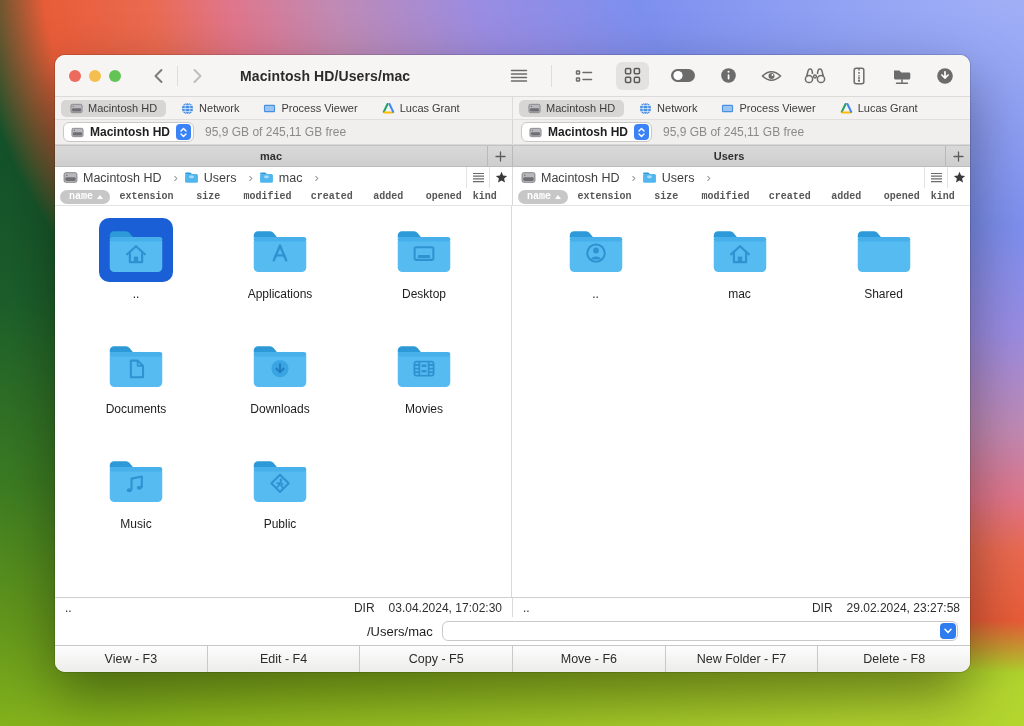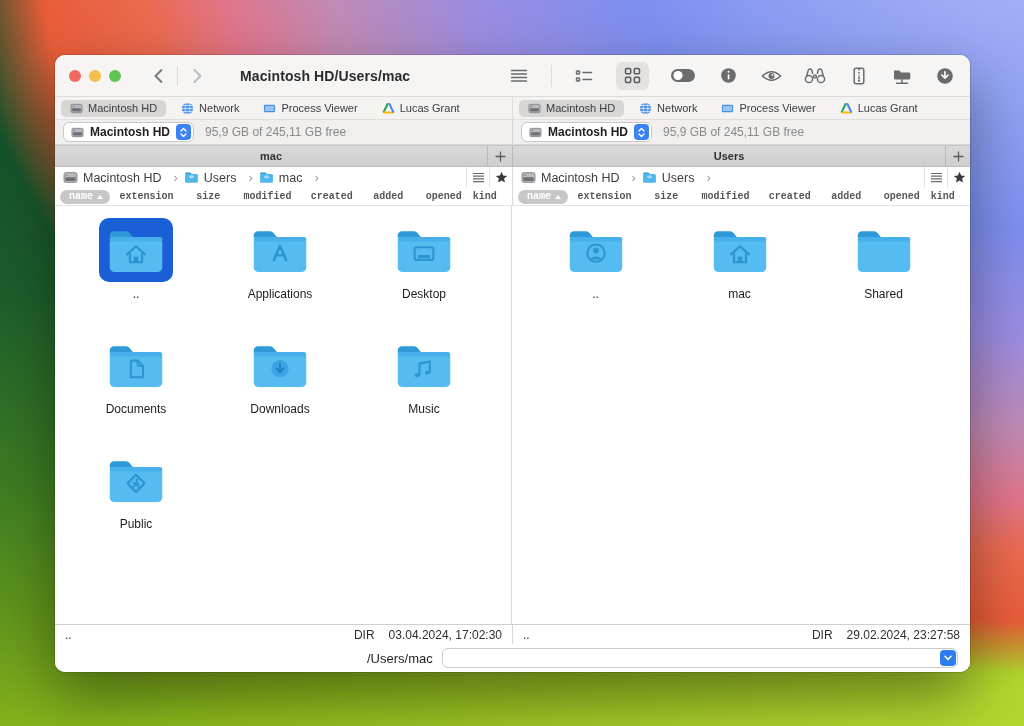--- a/index.html
+++ b/index.html
@@ -541,20 +541,29 @@
                   <use href="#folder"></use>
                   <use href="#g-down"></use>
                 </svg>
               </span>
             <span class="item-label">Downloads</span>
           </div>
           <div class="item">
             <span class="icon-wrap">
                 <svg class="folder-svg" viewBox="0 0 64 52">
                   <use href="#folder"></use>
+                  <use href="#g-movies"></use>
+                </svg>
+              </span>
+            <span class="item-label">Movies</span>
+          </div>
+          <div class="item">
+            <span class="icon-wrap">
+                <svg class="folder-svg" viewBox="0 0 64 52">
+                  <use href="#folder"></use>
                   <use href="#g-music"></use>
                 </svg>
               </span>
             <span class="item-label">Music</span>
           </div>
           <div class="item">
             <span class="icon-wrap">
                 <svg class="folder-svg" viewBox="0 0 64 52">
                   <use href="#folder"></use>
                   <use href="#g-public"></use>
@@ -618,15 +627,23 @@
       <span class="cmd-input-wrap">
         <input class="cmd-input" type="text" value="" style="">
         <span class="cmd-caret">
           <svg width="8" height="6" viewBox="0 0 8 6">
               <path d="M1 1.2 L4 4.6 L7 1.2" fill="none" stroke="#fff" stroke-width="1.5" stroke-linecap="round" stroke-linejoin="round"></path>
             </svg>
         </span>
       </span>
     </div>
 
+    <div class="fnrow">
+      <span class="fn-btn">View - F3</span>
+      <span class="fn-btn">Edit - F4</span>
+      <span class="fn-btn">Copy - F5</span>
+      <span class="fn-btn">Move - F6</span>
+      <span class="fn-btn">New Folder - F7</span>
+      <span class="fn-btn">Delete - F8</span>
+    </div>
 
   </div>
 </div>
 
 </body></html>

